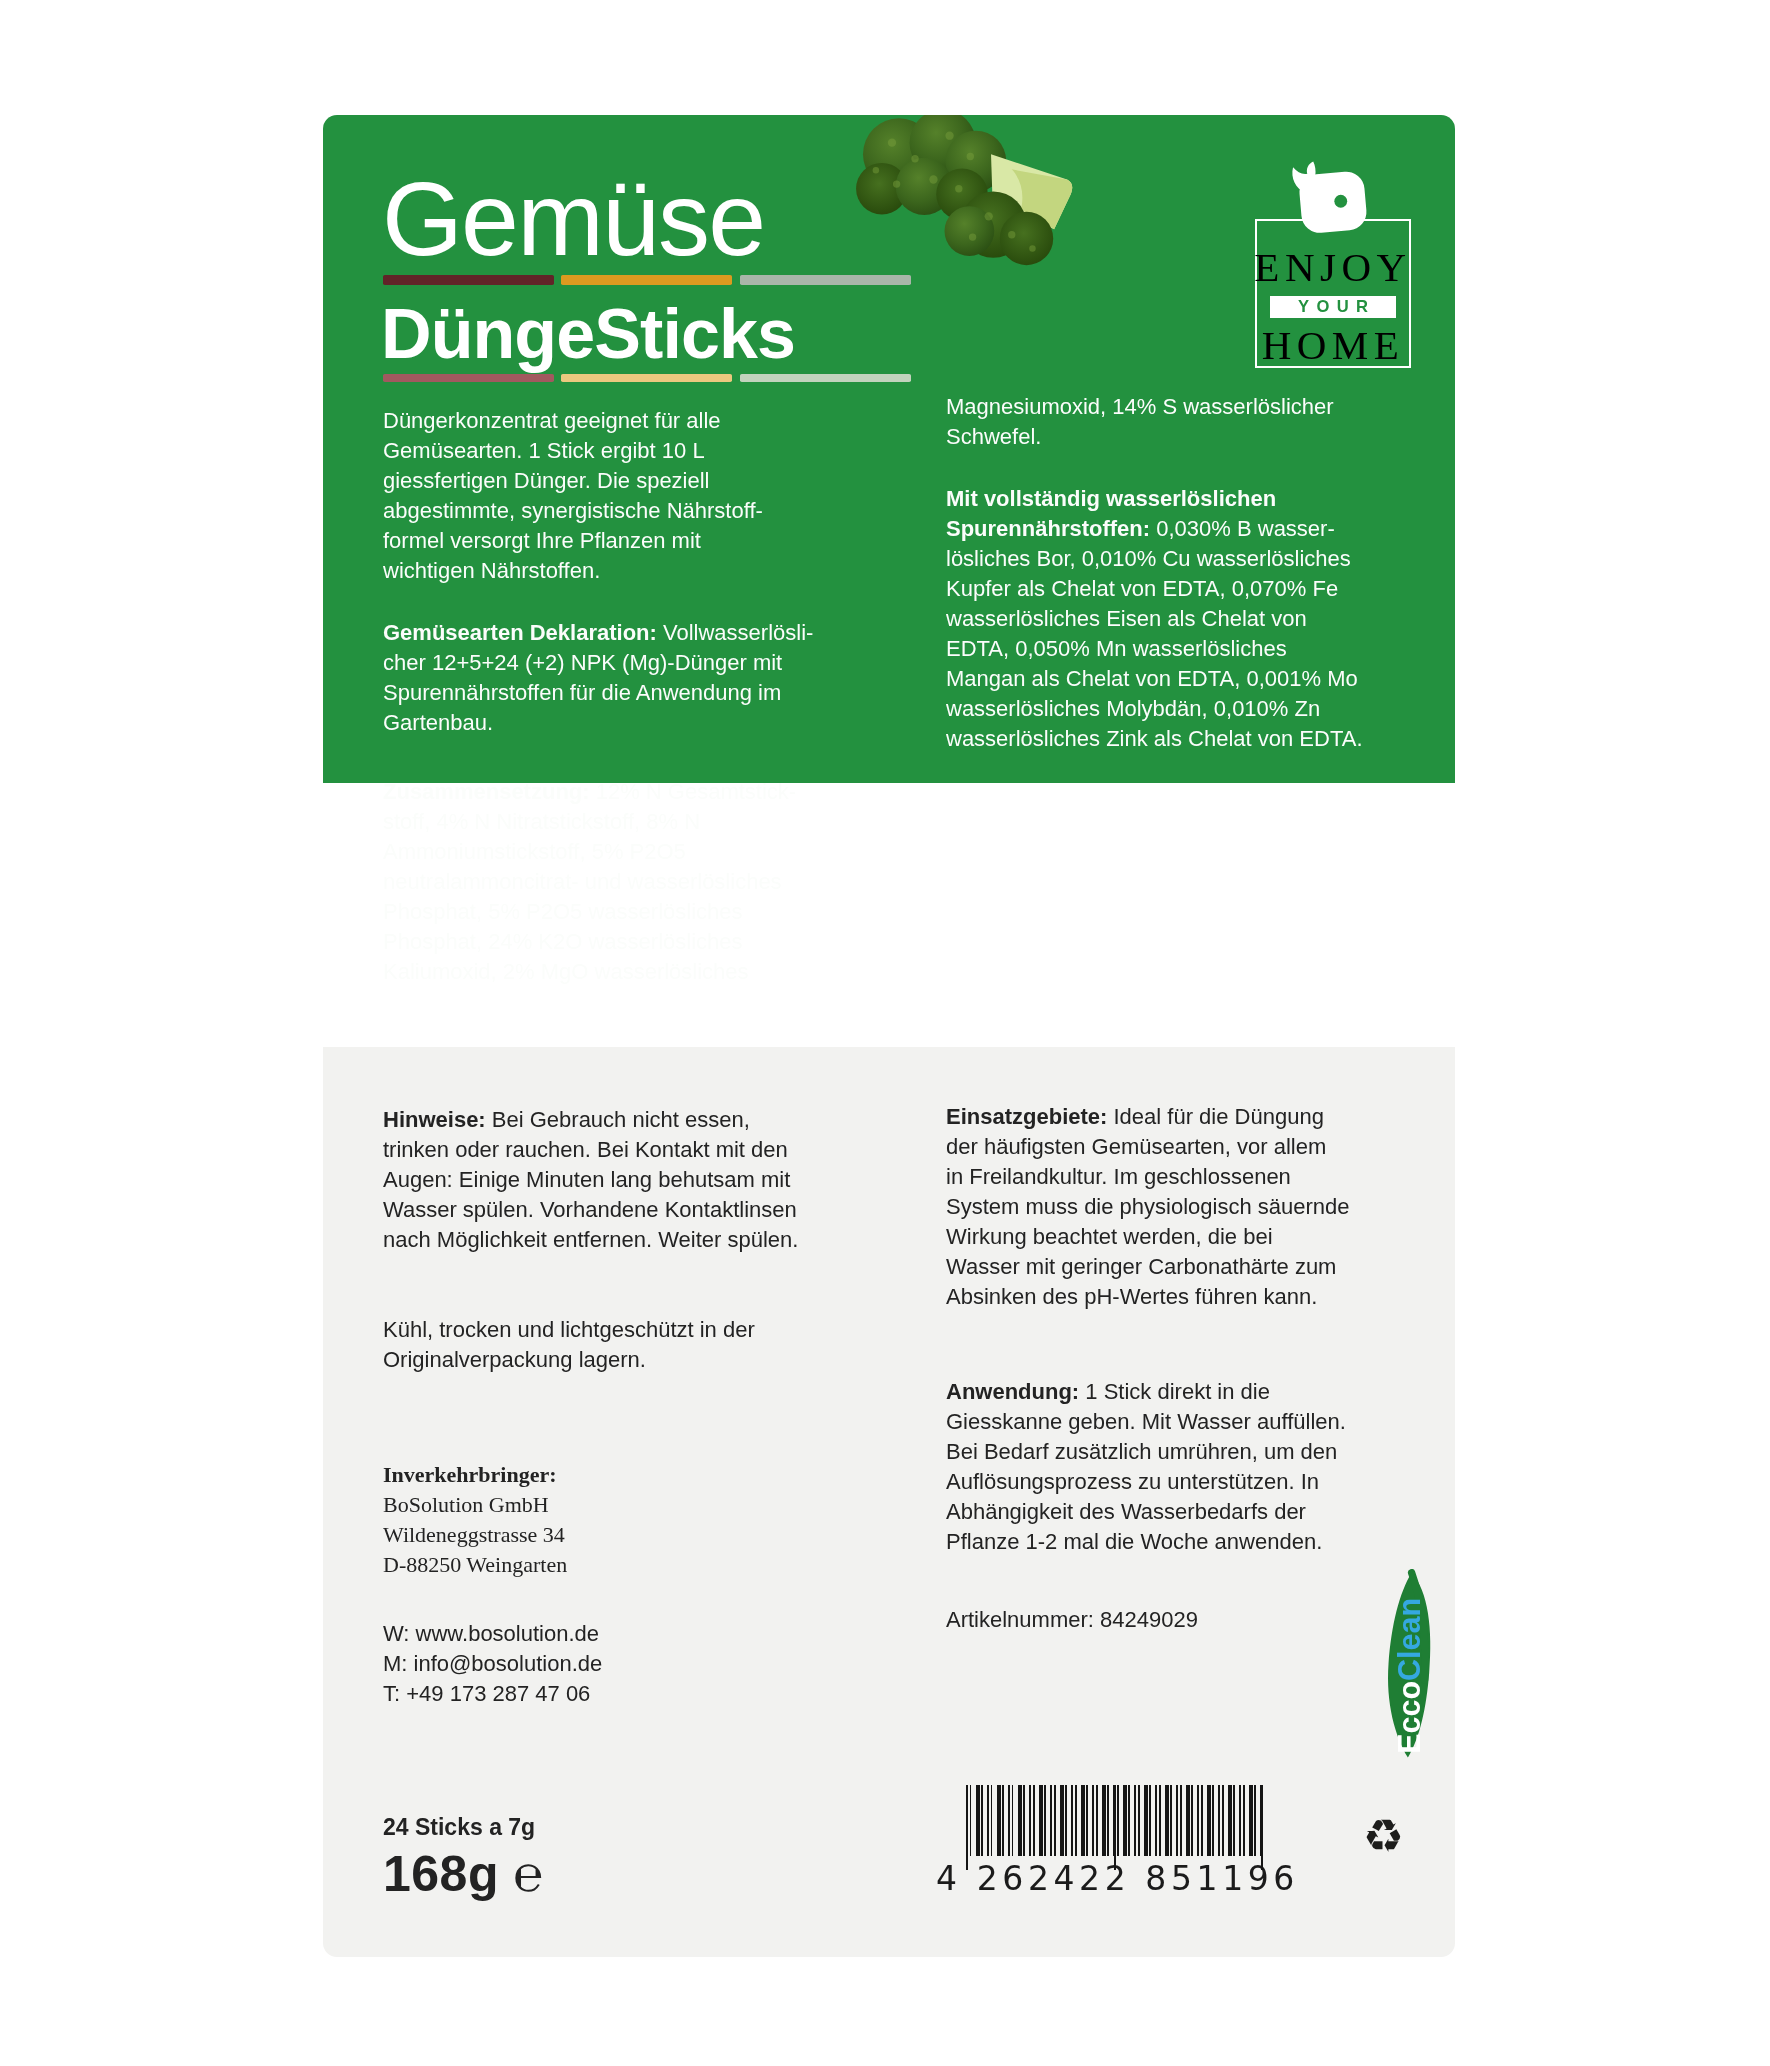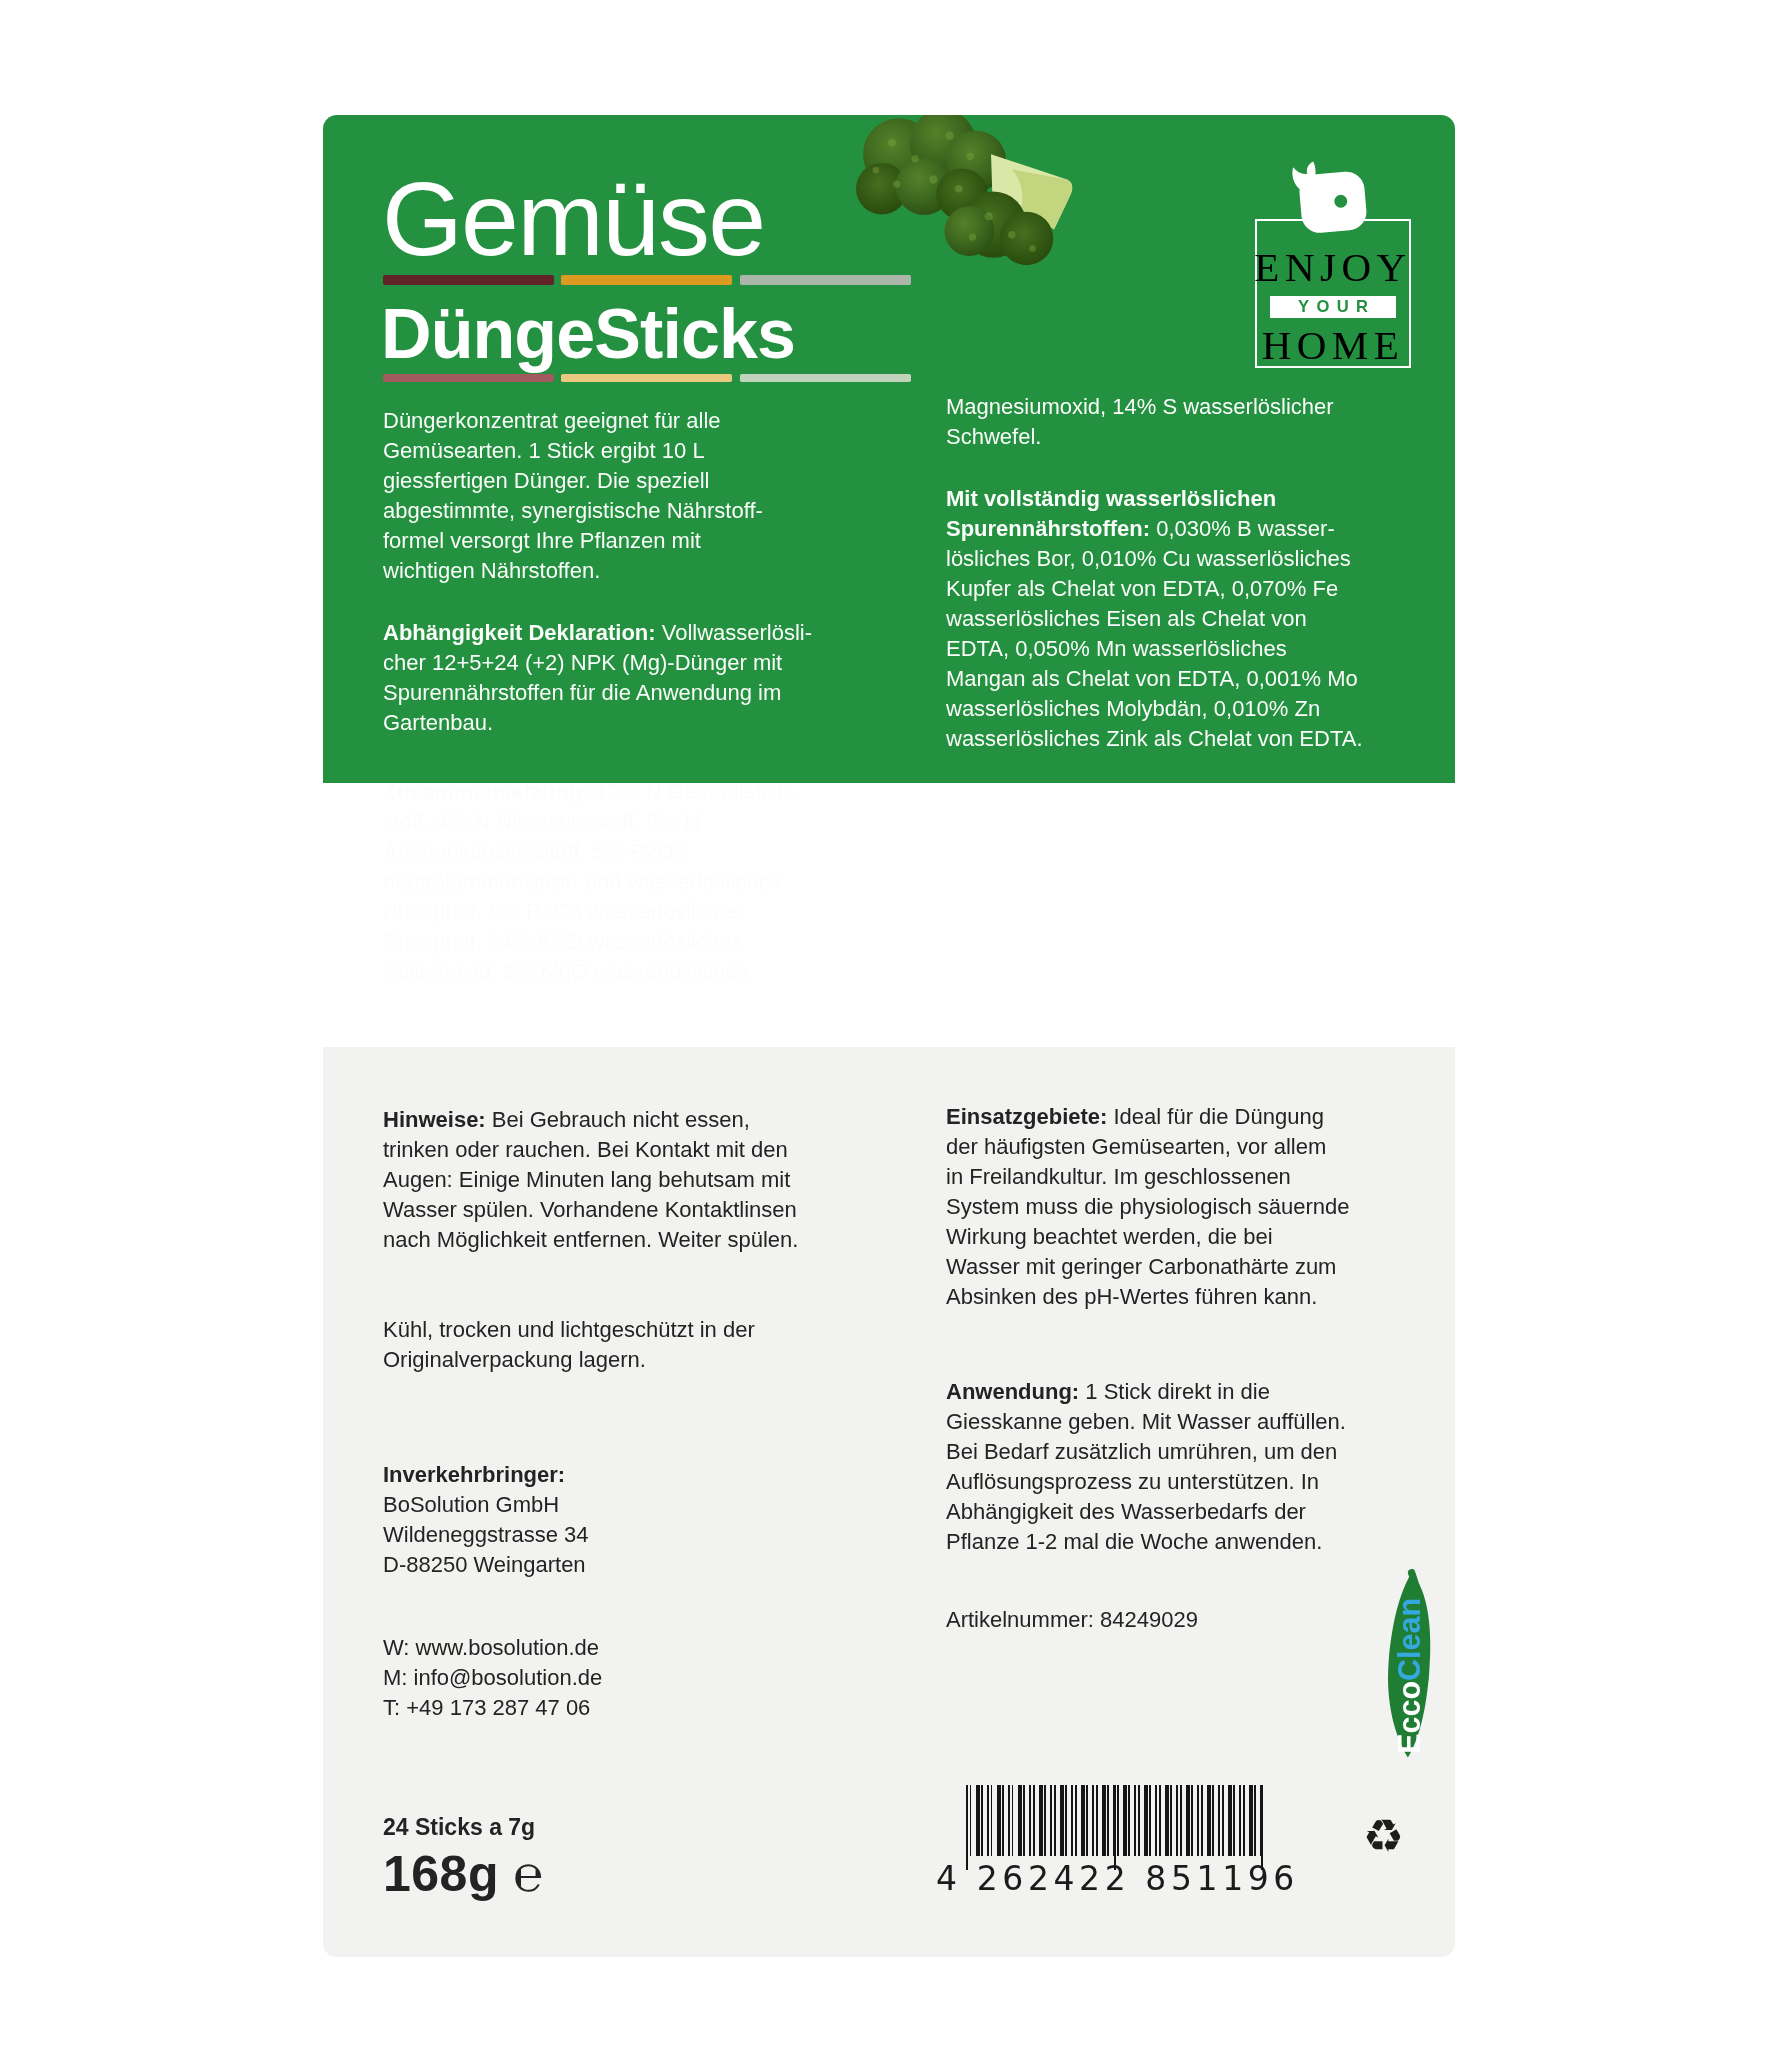--- a/index.html
+++ b/index.html
@@ -40,21 +40,21 @@
   .para{margin:0;font-size:22px;line-height:30px;white-space:pre-line;}
   .para b{font-weight:700;}
   .col-left-green{left:60px;top:291px;width:549px;}
   .col-right-green{left:623px;top:277px;width:549px;}
   .gl-p1{margin-bottom:32px;} .gl-p2{margin-bottom:39px;}
   .gr-p1{margin-bottom:32px;} .gr-p2{margin-bottom:35px;}
 
   .col-left-white,.col-right-white{color:#232323;}
   .col-left-white{left:60px;top:58px;width:549px;}
   .col-right-white{left:623px;top:55px;width:549px;}
-  .wl-p1{margin-bottom:60px;} .wl-p2{margin-bottom:85px;} .wl-p3{margin-bottom:53px;}
+  .wl-p1{margin-bottom:60px;} .wl-p2{margin-bottom:85px;} .wl-p3{margin-bottom:39px;font-family:Liberation Serif, serif;}
   .wr-p1{margin-bottom:65px;} .wr-p2{margin-bottom:48px;}
 
   
   .pack-size{position:absolute;left:60px;top:769px;color:#232323;}
   .sticks-info{font-size:23px;font-weight:600;line-height:1;}
   .weight{margin-top:10px;font-size:50px;font-weight:600;line-height:1;letter-spacing:0.5px;}
 
   
   .barcode-wrap{position:absolute;left:613px;top:738px;width:341px;}
   .barcode-bars{position:relative;margin-left:30px;width:297px;height:71px;background:
@@ -151,21 +151,21 @@
         <div class="brand-home">HOME</div>
       </div>
 
       <div class="col col-left-green">
         <p class="para gl-p1">Düngerkonzentrat geeignet für alle
 Gemüsearten. 1 Stick ergibt 10 L
 giessfertigen Dünger. Die speziell
 abgestimmte, synergistische Nährstoff-
 formel versorgt Ihre Pflanzen mit
 wichtigen Nährstoffen.</p>
-        <p class="para gl-p2"><b>Abhängigkeit Deklaration:</b><span> Vollwasserlösli-
+        <p class="para gl-p2"><b>Gemüsearten Deklaration:</b><span> Vollwasserlösli-
 cher 12+5+24 (+2) NPK (Mg)-Dünger mit
 Spurennährstoffen für die Anwendung im
 Gartenbau.</span></p>
         <p class="para"><b>Zusammensetzung:</b><span> 12% N Gesamtstick-
 stoff, 4% N Nitratstickstoff, 8% N
 Ammoniumstickstoff, 5% P2O5
 neutralammoncitrat- und wasserlösliches
 Phosphat, 5% P2O5 wasserlösliches
 Phosphat, 24% K2O wasserlösliches
 Kaliumoxid, 2% MgO wasserlösliches</span></p>

